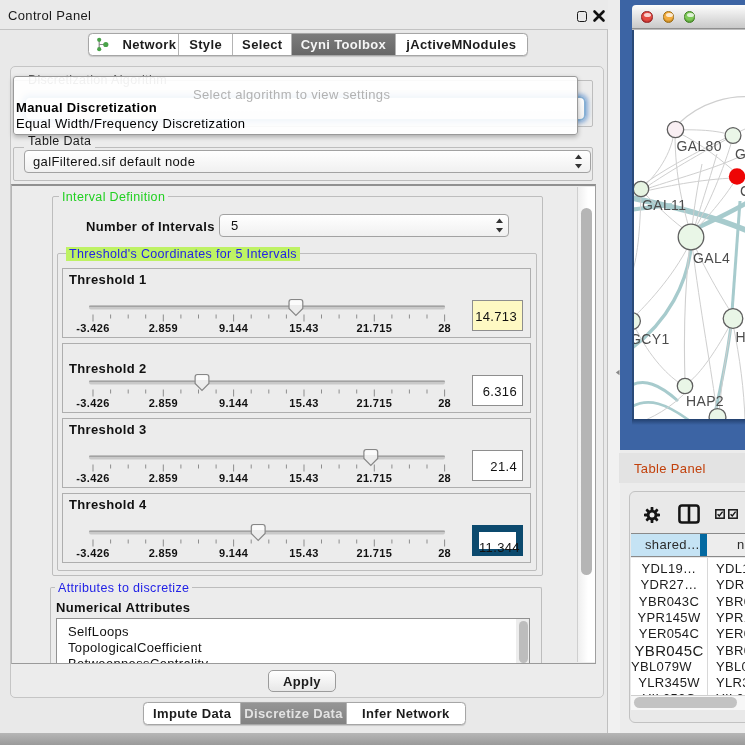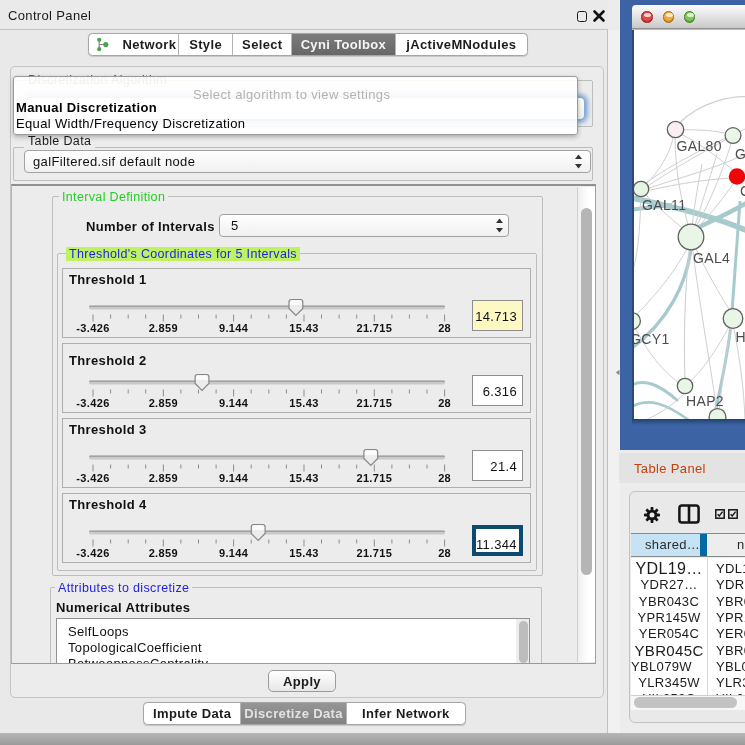--- a/index.html
+++ b/index.html
@@ -60,21 +60,21 @@
           <text x="311.3" y="63" text-anchor="middle" font-size="11" font-weight="bold" fill="#111" font-family="Liberation Sans, sans-serif">21.715</text>
           <text x="381.6" y="63" text-anchor="middle" font-size="11" font-weight="bold" fill="#111" font-family="Liberation Sans, sans-serif">28</text>
           <g transform="translate(232.9,0)">
             <path d="M -4.6 30.5 L 4.6 30.5 Q 6.9 30.5 6.9 33 L 6.9 39.5 L 0 46.5 L -6.9 39.5 L -6.9 33 Q -6.9 30.5 -4.6 30.5 Z" fill="#ececec" stroke="#878787" stroke-width="1.2"></path>
             <path d="M -4.4 31.4 L 4.4 31.4 Q 5.9 31.4 5.9 33.2 L 5.9 36 L -5.9 36 L -5.9 33.2 Q -5.9 31.4 -4.4 31.4 Z" fill="#fbfbfb"></path>
           </g>
         </svg>
         <div style="position:absolute;left:409px;top:31px;width:51px;height:31px;background:#fef9c3;border:1px solid #8e8e8e;font-size:13px;color:#111;text-align:right;line-height:31px;padding-right:5px">14.713</div>
       </div>
       <div style="position:absolute;left:62px;top:158px;width:469px;height:70px;border:1px solid #aeaeae;background:#ececec">
-        <div style="position:absolute;left:6px;top:9px;font-size:13px;font-weight:bold;color:#111">Threshold 2</div>
+        <div style="position:absolute;left:6px;top:17px;font-size:13px;font-weight:bold;color:#111">Threshold 2</div>
         <svg width="471" height="72" style="position:absolute;left:0;top:0">
           <rect x="26.0" y="36.5" width="356.0" height="4" rx="2" fill="#c9c9c9"></rect>
           <rect x="26.0" y="36.5" width="356.0" height="1.6" rx="0.8" fill="#a2a2a2"></rect>
           <path d="M30.0 45.5v7 M47.6 45.5v4 M65.2 45.5v4 M82.7 45.5v4 M100.3 45.5v7 M117.9 45.5v4 M135.5 45.5v4 M153.1 45.5v4 M170.6 45.5v7 M188.2 45.5v4 M205.8 45.5v4 M223.4 45.5v4 M241.0 45.5v7 M258.5 45.5v4 M276.1 45.5v4 M293.7 45.5v4 M311.3 45.5v7 M328.9 45.5v4 M346.4 45.5v4 M364.0 45.5v4 M381.6 45.5v7" stroke="#8d8d8d" stroke-width="1" fill="none"></path>
           <text x="30.0" y="63" text-anchor="middle" font-size="11" font-weight="bold" fill="#111" font-family="Liberation Sans, sans-serif">-3.426</text>
           <text x="100.3" y="63" text-anchor="middle" font-size="11" font-weight="bold" fill="#111" font-family="Liberation Sans, sans-serif">2.859</text>
           <text x="170.6" y="63" text-anchor="middle" font-size="11" font-weight="bold" fill="#111" font-family="Liberation Sans, sans-serif">9.144</text>
           <text x="241.0" y="63" text-anchor="middle" font-size="11" font-weight="bold" fill="#111" font-family="Liberation Sans, sans-serif">15.43</text>
           <text x="311.3" y="63" text-anchor="middle" font-size="11" font-weight="bold" fill="#111" font-family="Liberation Sans, sans-serif">21.715</text>
           <text x="381.6" y="63" text-anchor="middle" font-size="11" font-weight="bold" fill="#111" font-family="Liberation Sans, sans-serif">28</text>
@@ -114,21 +114,21 @@
           <text x="100.3" y="63" text-anchor="middle" font-size="11" font-weight="bold" fill="#111" font-family="Liberation Sans, sans-serif">2.859</text>
           <text x="170.6" y="63" text-anchor="middle" font-size="11" font-weight="bold" fill="#111" font-family="Liberation Sans, sans-serif">9.144</text>
           <text x="241.0" y="63" text-anchor="middle" font-size="11" font-weight="bold" fill="#111" font-family="Liberation Sans, sans-serif">15.43</text>
           <text x="311.3" y="63" text-anchor="middle" font-size="11" font-weight="bold" fill="#111" font-family="Liberation Sans, sans-serif">21.715</text>
           <text x="381.6" y="63" text-anchor="middle" font-size="11" font-weight="bold" fill="#111" font-family="Liberation Sans, sans-serif">28</text>
           <g transform="translate(195.2,0)">
             <path d="M -4.6 30.5 L 4.6 30.5 Q 6.9 30.5 6.9 33 L 6.9 39.5 L 0 46.5 L -6.9 39.5 L -6.9 33 Q -6.9 30.5 -4.6 30.5 Z" fill="#ececec" stroke="#878787" stroke-width="1.2"></path>
             <path d="M -4.4 31.4 L 4.4 31.4 Q 5.9 31.4 5.9 33.2 L 5.9 36 L -5.9 36 L -5.9 33.2 Q -5.9 31.4 -4.4 31.4 Z" fill="#fbfbfb"></path>
           </g>
         </svg>
-        <div style="position:absolute;left:409px;top:31px;width:51px;height:31px;background:#fff;border:4px solid #0c4a6e;font-size:13px;color:#111;text-align:right;line-height:31px;padding-right:5px">11.344</div>
+        <div style="position:absolute;left:409px;top:31px;width:51px;height:31px;background:#fff;border:7px solid #0c4a6e;font-size:13px;color:#111;text-align:right;line-height:31px;padding-right:5px">11.344</div>
       </div>
       <div style="position:absolute;left:50px;top:402px;width:492px;height:76px;border:1px solid #bdbdbd;border-top-left-radius:2px;border-top-right-radius:2px;border-bottom:none"></div>
       <div style="position:absolute;left:55px;top:396px;font-size:12.5px;color:#2222e6;background:#ececec;padding:0 3px">Attributes to discretize</div>
       <div style="position:absolute;left:56px;top:415px;font-size:13px;font-weight:bold;color:#111">Numerical Attributes</div>
       <div style="position:absolute;left:56px;top:433px;width:474px;height:45px;background:#fff;border:1px solid #919191;border-bottom:none"></div>
       <div style="position:absolute;left:68px;top:439px;font-size:13px;color:#111;line-height:15.8px">SelfLoops<br>TopologicalCoefficient<br>BetweennessCentrality</div>
       <div style="position:absolute;left:516px;top:434px;width:13px;height:44px;background:#ededed"></div>
       <div style="position:absolute;left:518.5px;top:436px;width:9px;height:42px;background:#bdbdbd;border-radius:5px"></div>
     </div>
     <div style="position:absolute;left:268px;top:670px;width:68px;height:22px;background:linear-gradient(#ffffff,#e7e7e7);border:1px solid #9b9b9b;border-radius:5px;font-size:13px;font-weight:bold;color:#1c1c1c;text-align:center;line-height:21px">Apply</div>
@@ -238,21 +238,21 @@
       <path d="M2.6 5.2 L4.3 7 L7.6 2.6" fill="none" stroke="#151515" stroke-width="1.4"></path>
     </svg>
     <svg width="10" height="10" viewBox="0 0 10 10" style="position:absolute;left:728px;top:509px">
       <rect x="0.8" y="0.8" width="8.4" height="8.4" fill="none" stroke="#151515" stroke-width="1.5"></rect>
       <path d="M2.6 5.2 L4.3 7 L7.6 2.6" fill="none" stroke="#151515" stroke-width="1.4"></path>
     </svg>
     <div style="position:absolute;left:631px;top:533px;width:114px;height:24px;border-top:1px solid #8a8a8a;border-bottom:1px solid #8a8a8a;background:#ededed"></div>
     <div style="position:absolute;left:631px;top:534px;width:76px;height:22px;background:#c5e3f4;border-right:7px solid #0369a1;text-align:center;font-size:13px;line-height:22px;color:#2b2b2b;text-indent:14px">shared…</div>
     <div style="position:absolute;left:737px;top:534px;font-size:13px;line-height:22px;color:#2b2b2b">na</div>
     <div style="position:absolute;left:631px;top:558px;width:114px;height:137px;background:#fff;overflow:hidden">
-      <div style="position:absolute;left:0;top:3.0px;width:76px;height:16px;text-align:center;font-size:16px;line-height:16px;color:#1c1c1c">YDL19…</div>
+      <div style="position:absolute;left:0;top:3.0px;width:76px;height:16px;text-align:center;font-size:13px;line-height:16px;color:#1c1c1c">YDL19…</div>
       <div style="position:absolute;left:0;top:19.3px;width:76px;height:16px;text-align:center;font-size:13px;line-height:16px;color:#1c1c1c">YDR27…</div>
       <div style="position:absolute;left:0;top:35.6px;width:76px;height:16px;text-align:center;font-size:13px;line-height:16px;color:#1c1c1c">YBR043C</div>
       <div style="position:absolute;left:0;top:51.900000000000006px;width:76px;height:16px;text-align:center;font-size:13px;line-height:16px;color:#1c1c1c">YPR145W</div>
       <div style="position:absolute;left:0;top:68.2px;width:76px;height:16px;text-align:center;font-size:13px;line-height:16px;color:#1c1c1c">YER054C</div>
       <div style="position:absolute;left:0;top:84.5px;width:76px;height:16px;text-align:center;font-size:15px;line-height:16px;color:#1c1c1c">YBR045C</div>
       <div style="position:absolute;left:0;top:100.80000000000001px;width:76px;height:16px;font-size:13px;line-height:16px;color:#1c1c1c">YBL079W</div>
       <div style="position:absolute;left:0;top:117.10000000000001px;width:76px;height:16px;text-align:center;font-size:13px;line-height:16px;color:#1c1c1c">YLR345W</div>
       <div style="position:absolute;left:0;top:133.4px;width:76px;height:16px;text-align:center;font-size:13px;line-height:16px;color:#1c1c1c">YIL053C</div>
       <div style="position:absolute;left:85px;top:3.0px;height:16px;font-size:13px;line-height:16px;color:#1c1c1c">YDL1</div>
       <div style="position:absolute;left:85px;top:19.3px;height:16px;font-size:13px;line-height:16px;color:#1c1c1c">YDR2</div>

